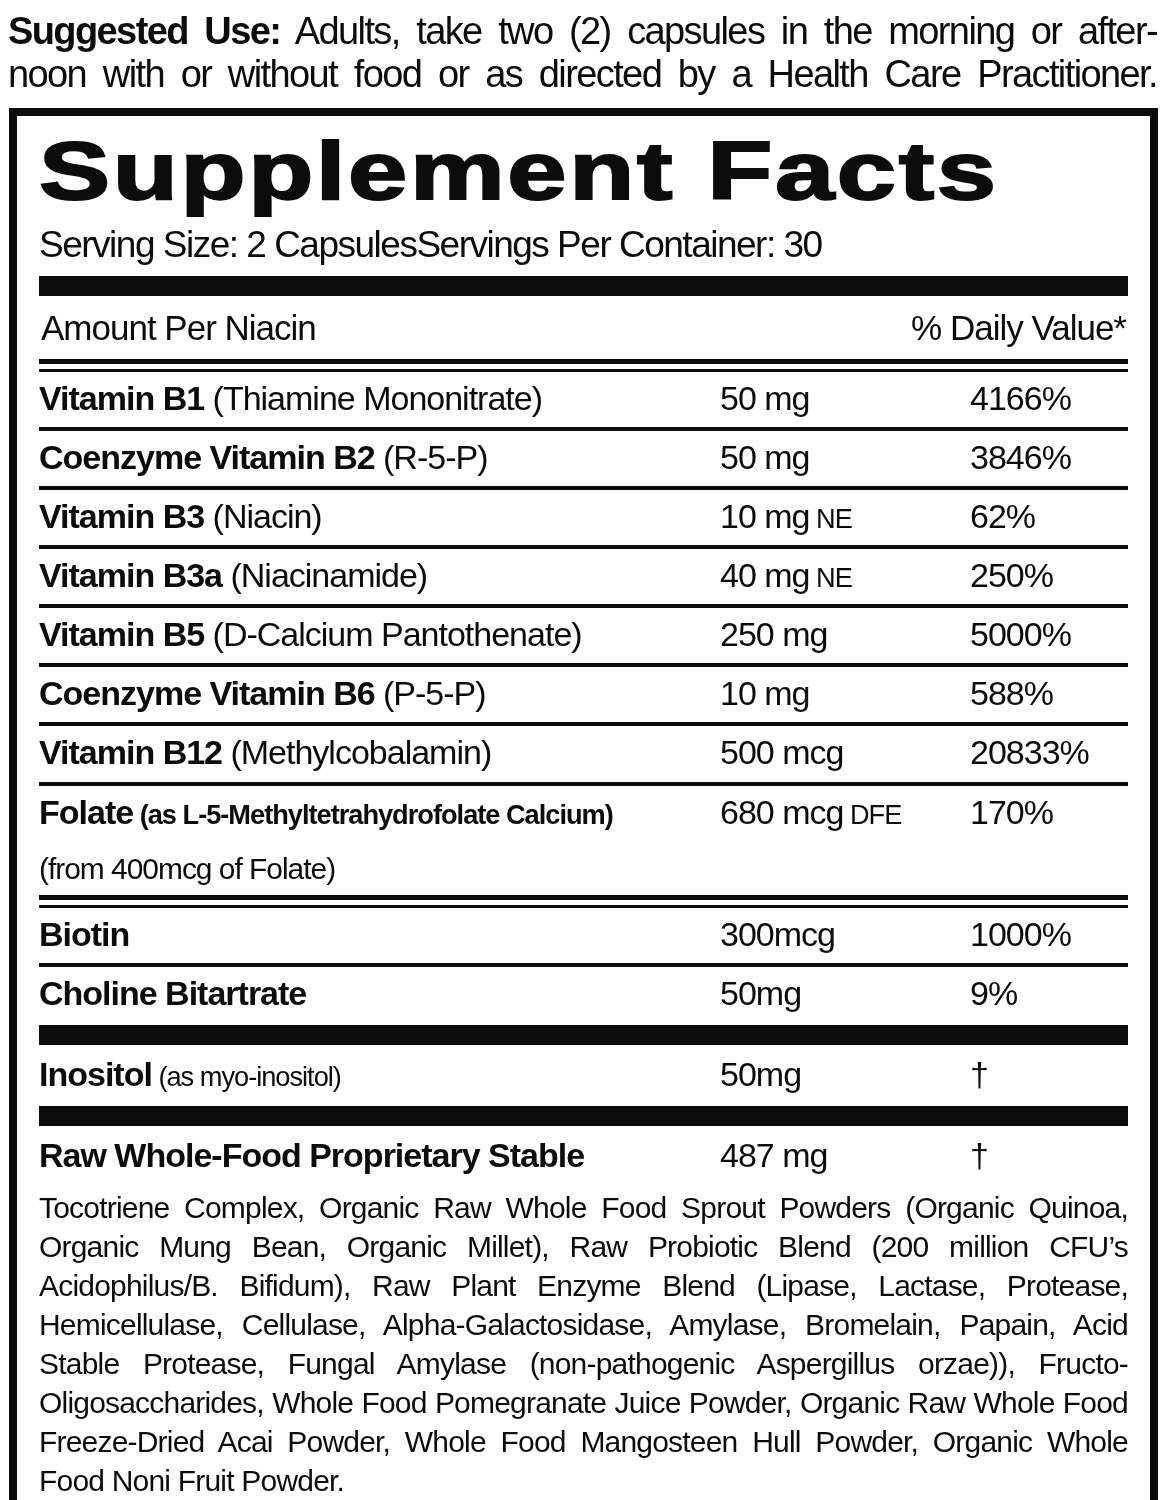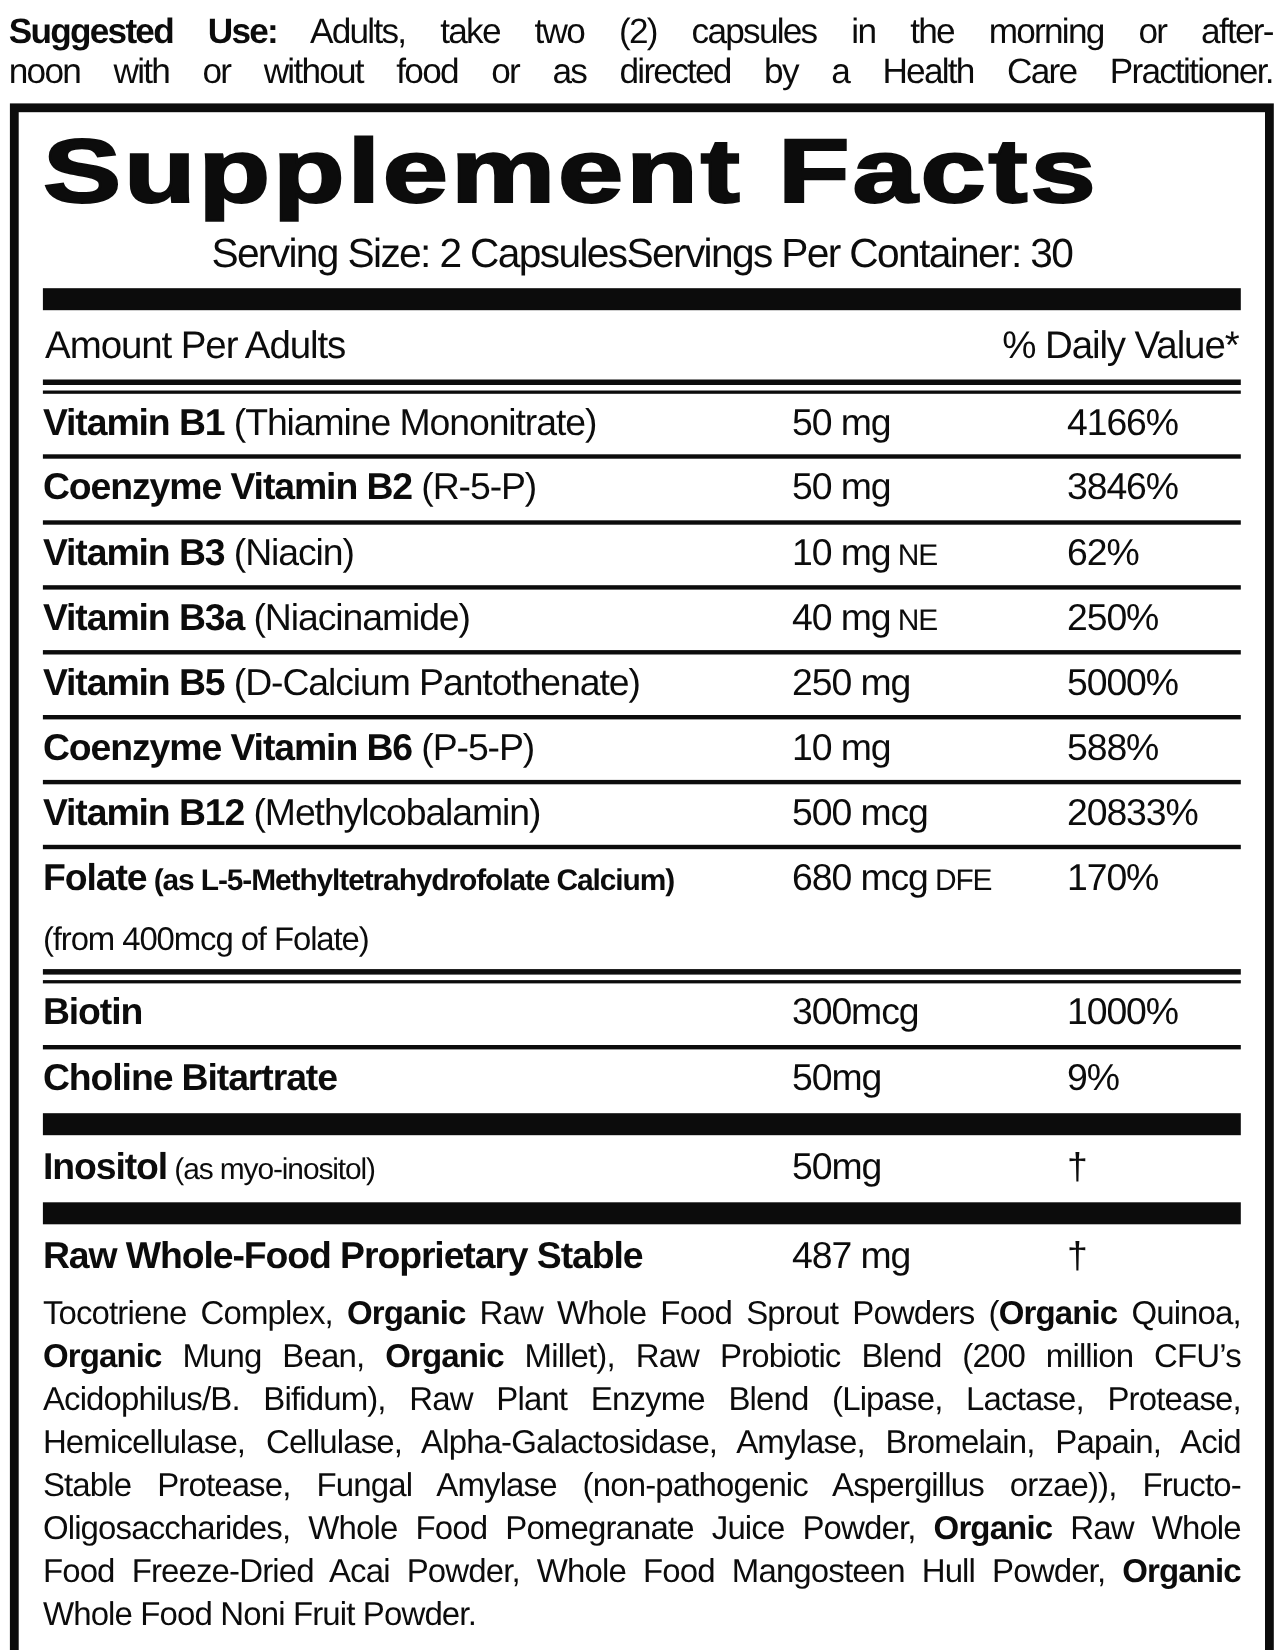--- a/index.html
+++ b/index.html
@@ -9,21 +9,21 @@
     background: #ffffff;
     color: #0c0c0c;
     font-family: "Liberation Sans", sans-serif;
     -webkit-font-smoothing: antialiased;
   }
   .page { width: 1167px; box-sizing: border-box; padding-top: 6px; }
 
   
   .suggested {
     margin: 4px 10px 12px 8px;
-    font-size: 32px;
+    font-size: 38px;
     letter-spacing: -1.6px;
     line-height: 1.13;
   }
   .jline { display: block; text-align: justify; text-align-last: justify; }
   .suggested b { font-weight: bold; }
 
   
   .panel {
     margin: 0 9px;
     border: 8px solid #0c0c0c;
@@ -43,21 +43,21 @@
     font-size: 82px;
     font-weight: bold;
     letter-spacing: 2px;
     line-height: 1.05;
     transform: scaleX(1.30);
     transform-origin: 0 55%;
     -webkit-text-stroke: 2px #0c0c0c;
   }
   .serving-row {
     display: flex;
-    justify-content: center;
+    justify-content: flex-start;
     font-size: 37px;
     letter-spacing: -1.5px;
     margin: 0 0 10px 0;
   }
   .bar { height: 20px; background: #0c0c0c; margin: 3px 0; }
   .header-row {
     display: flex;
     justify-content: space-between;
     font-size: 35px;
     letter-spacing: -1px;
@@ -85,21 +85,21 @@
   .subline { font-weight: normal; font-size: 0.88em; margin-top: 20px; letter-spacing: -1px; }
   .suffix { font-size: 0.8em; }
 
   .blend {
     font-size: 30px;
     letter-spacing: -0.8px;
     line-height: 1.3;
     text-align: justify;
     margin: 4px 0 16px 0;
   }
-  .blend .b { font-weight: bold; }
+  .blend .b { font-weight: normal; }
 </style>
 </head>
 <body>
 
 <div class="page">
 
   <p class="suggested">
     <span class="jline"><b>Suggested Use:</b><span> Adults, take two (2) capsules in the morning or after-</span></span>
     <span class="jline">noon with or without food or as directed by a Health Care Practitioner.</span>
   </p>
@@ -109,21 +109,21 @@
     <h1 class="sf-title"><span class="sf-title-inner">Supplement Facts</span></h1>
 
     <div class="serving-row">
       <span>Serving Size: 2 Capsules</span>
       <span>Servings Per Container: 30</span>
     </div>
 
     <div class="bar"></div>
 
     <div class="header-row">
-      <span>Amount Per Adults</span>
+      <span>Amount Per Niacin</span>
       <span>% Daily Value*</span>
     </div>
 
     <div class="sep-double"></div>
 
     <div id="nutrient-rows">
         <div class="row">
           <div class="cell name"><span class="nm">Vitamin B1</span><span class="detail"> (Thiamine Mononitrate)</span></div>
           <div class="cell amount">50 mg</div>
           <div class="cell dv">4166%</div>

